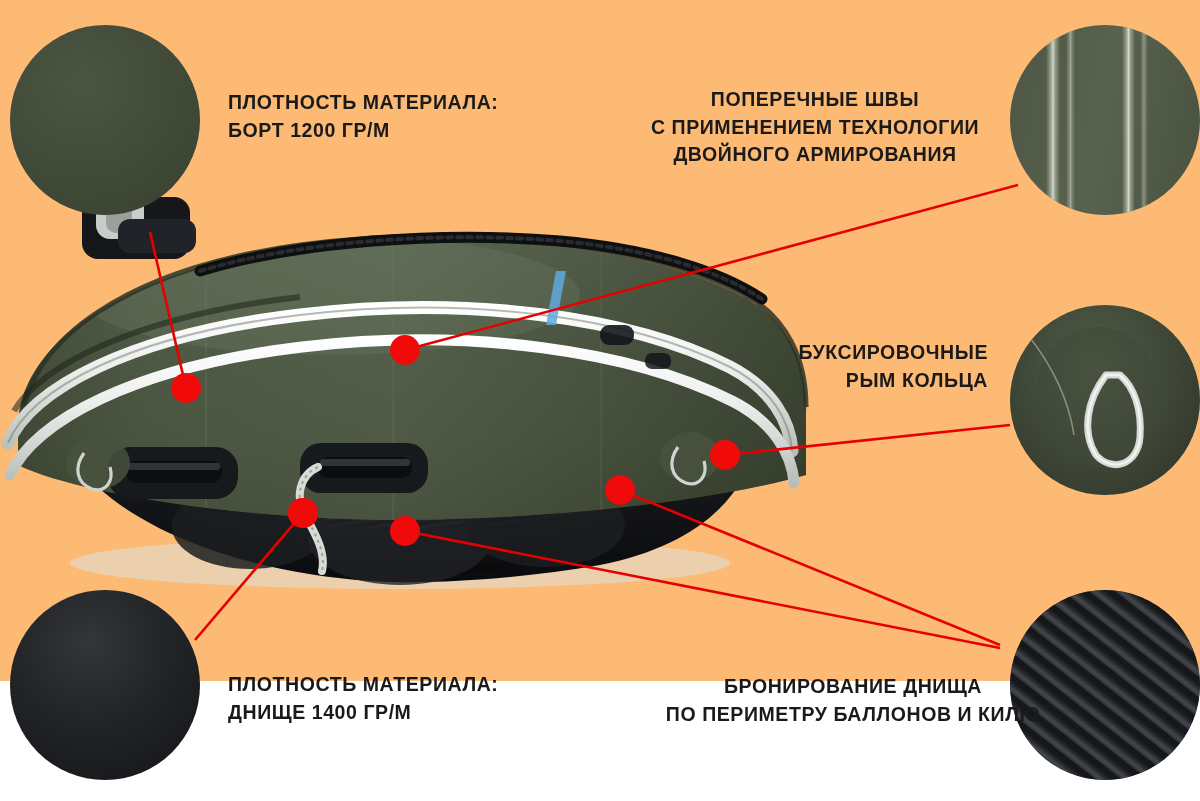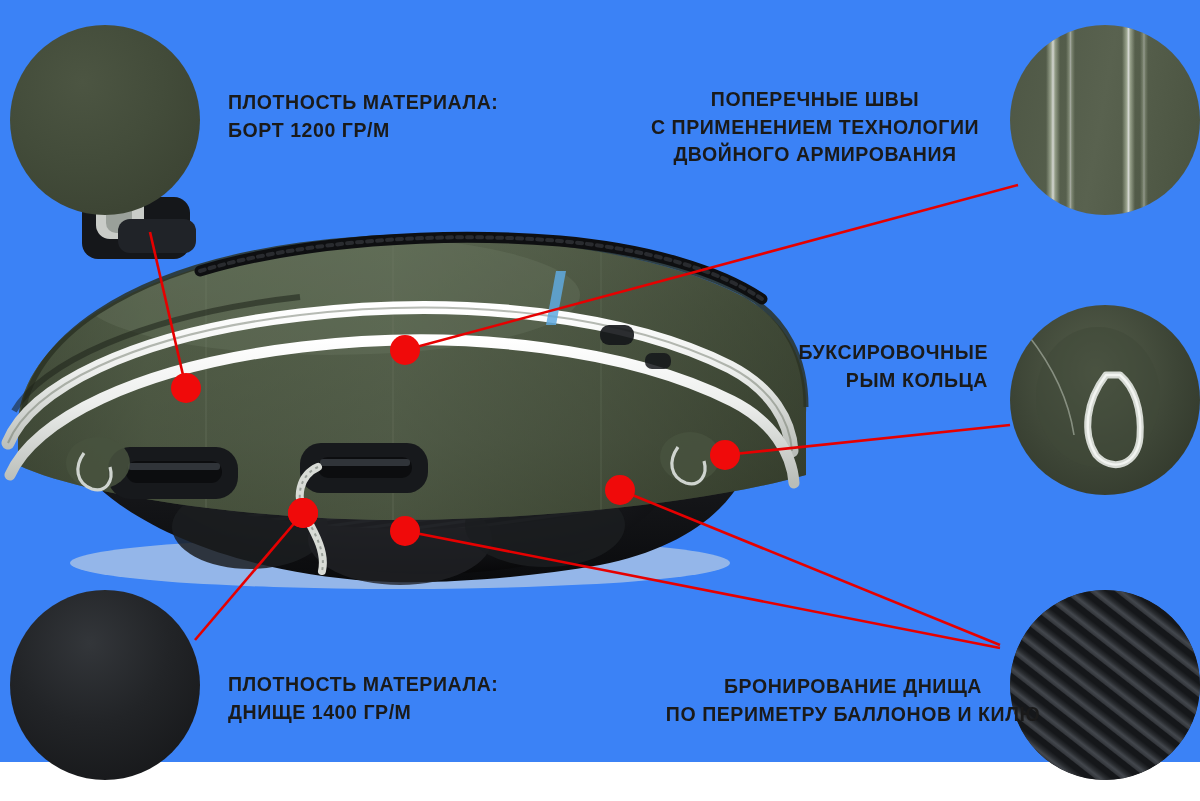--- a/index.html
+++ b/index.html
@@ -1,18 +1,18 @@
 <!DOCTYPE html>
 <html><head>
 <meta charset="utf-8">
 <style>
   html,body{margin:0;padding:0;background:#fff;}
   body{width:1200px;height:801px;overflow:hidden;
        font-family:"Liberation Sans","DejaVu Sans",sans-serif;}
-  #stage{position:relative;width:1200px;height:762px;background:#3b82f6;}
+  #stage{position:relative;width:1200px;height:681px;background:#fdba74;}
 
   
   #lines{position:absolute;left:0;top:0;width:1200px;height:801px;}
 
   
   .inset{position:absolute;border-radius:50%;overflow:hidden;}
   .inset .fill{position:absolute;inset:0;border-radius:50%;}
 
   .olive-plain{background:
       radial-gradient(circle at 38% 30%, #4c5542 0%, #434c3a 45%, #383f2f 100%);}

